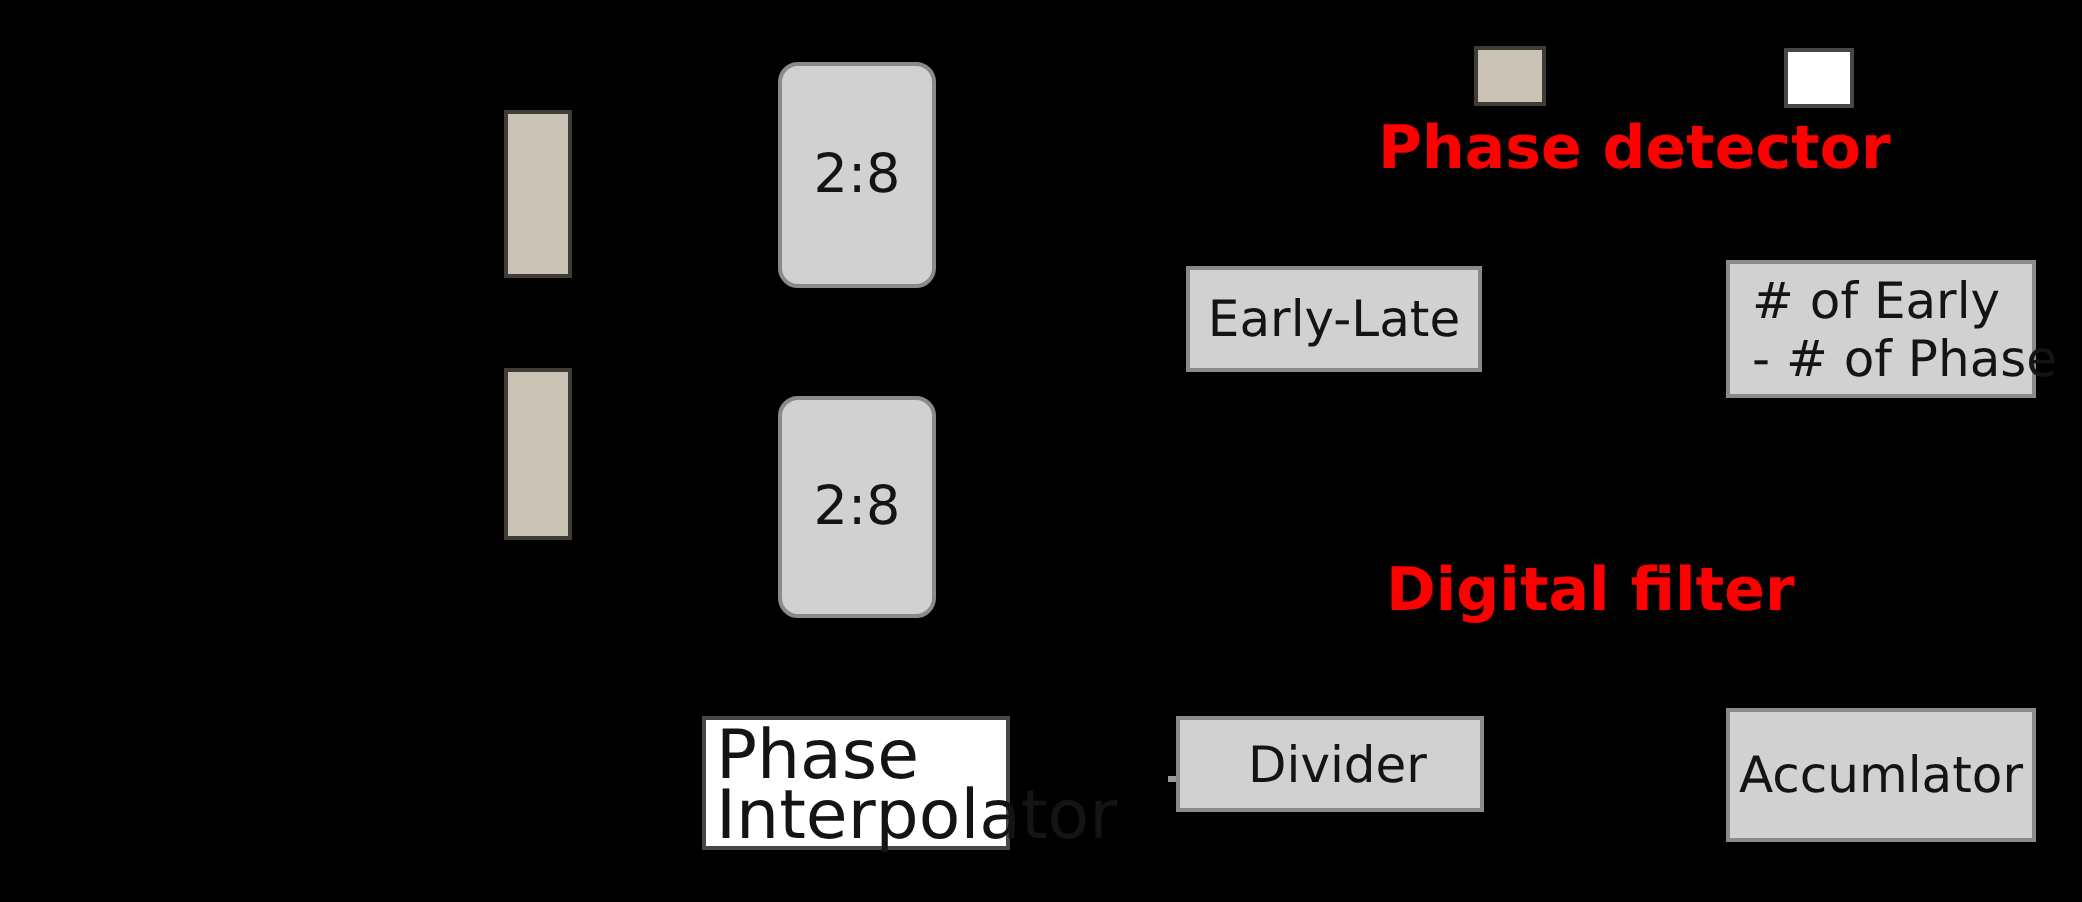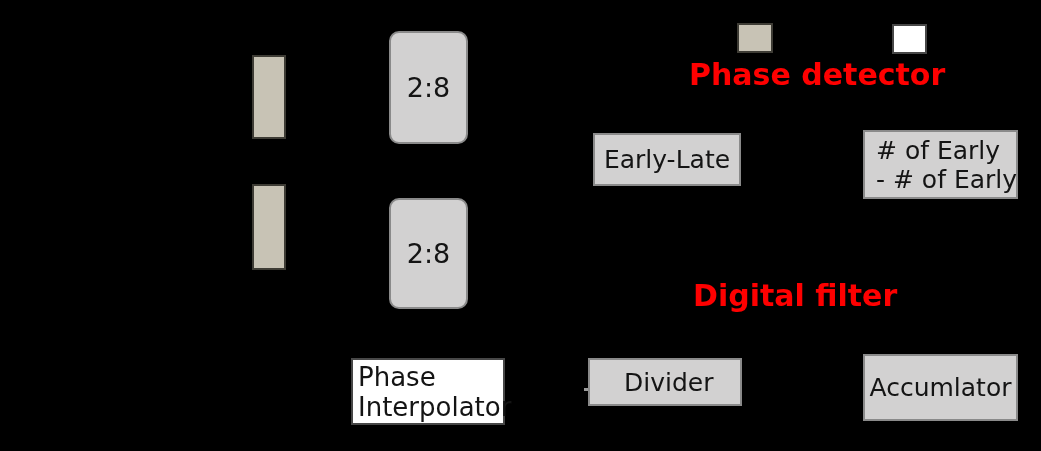--- a/index.html
+++ b/index.html
@@ -53,23 +53,23 @@
     line-height: 34px;
     white-space: nowrap;
     margin-left: 15px;
   }
 
   .big-label { font-size: 27px; border-radius: 10px; }
 
   .phase-interp-box {
     color: #141414;
     display: flex;
-    align-items: center;
+    align-items: flex-end;
     justify-content: flex-start;
-    font-size: 26px;
+    font-size: 34px;
     line-height: 30px;
     white-space: nowrap;
   }
 
   .connector-dash {
     background: #9a9a9a;
   }
 </style>
 </head>
 <body>
@@ -92,21 +92,21 @@
   <div class="abs red-heading" style="left:674px; top:58px;">Phase detector</div>
   <div class="abs red-heading" style="left:678px; top:279px;">Digital filter</div>
 
   <div class="abs gray-box" style="left:593px; top:133px; width:148px; height:53px;">
     <span>Early-Late</span>
   </div>
 
   <div class="abs gray-box left-text" style="left:863px; top:130px; width:155px; height:69px; padding-left:11px;">
     <span class="two-line">
       <span class="two-line"># of Early</span>
-      <span class="two-line">- # of Early</span>
+      <span class="two-line">- # of Phase</span>
     </span>
   </div>
 
   <div class="abs white-box phase-interp-box" style="left:351px; top:358px; width:154px; height:67px; padding-left:5px;">
     <span class="two-line">
       <span class="two-line">Phase</span>
       <span class="two-line">Interpolator</span>
     </span>
   </div>
 

